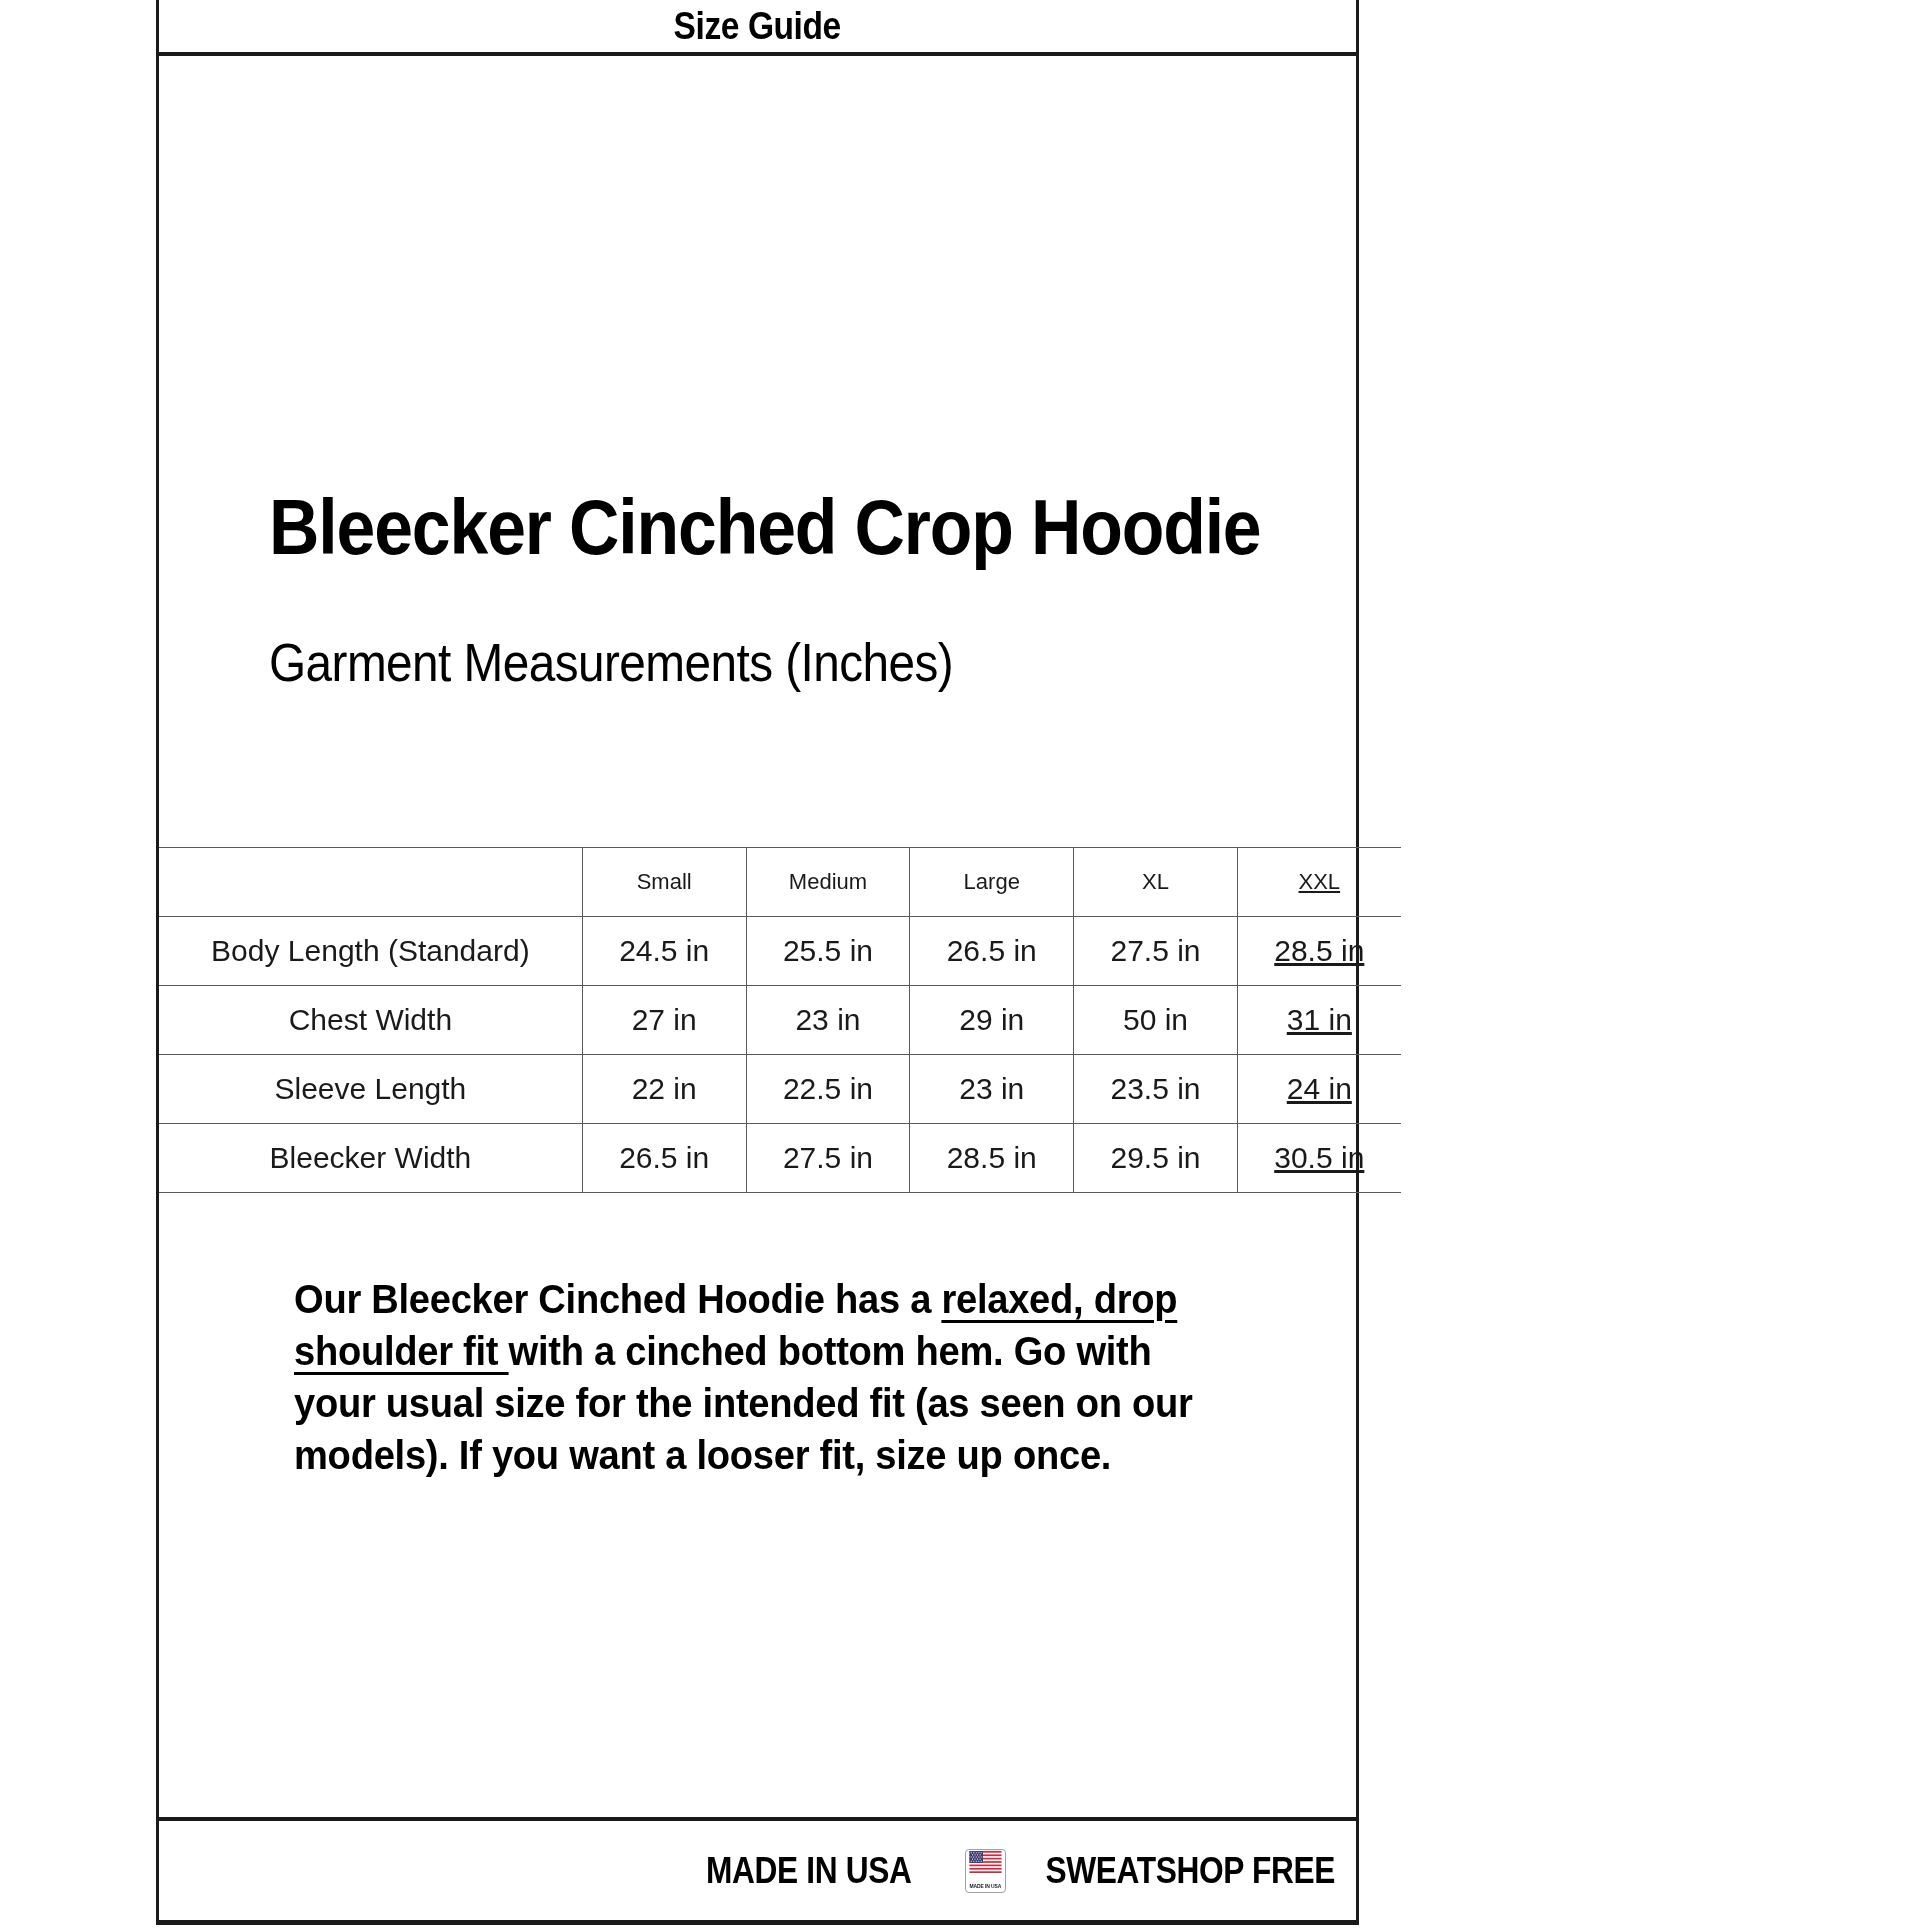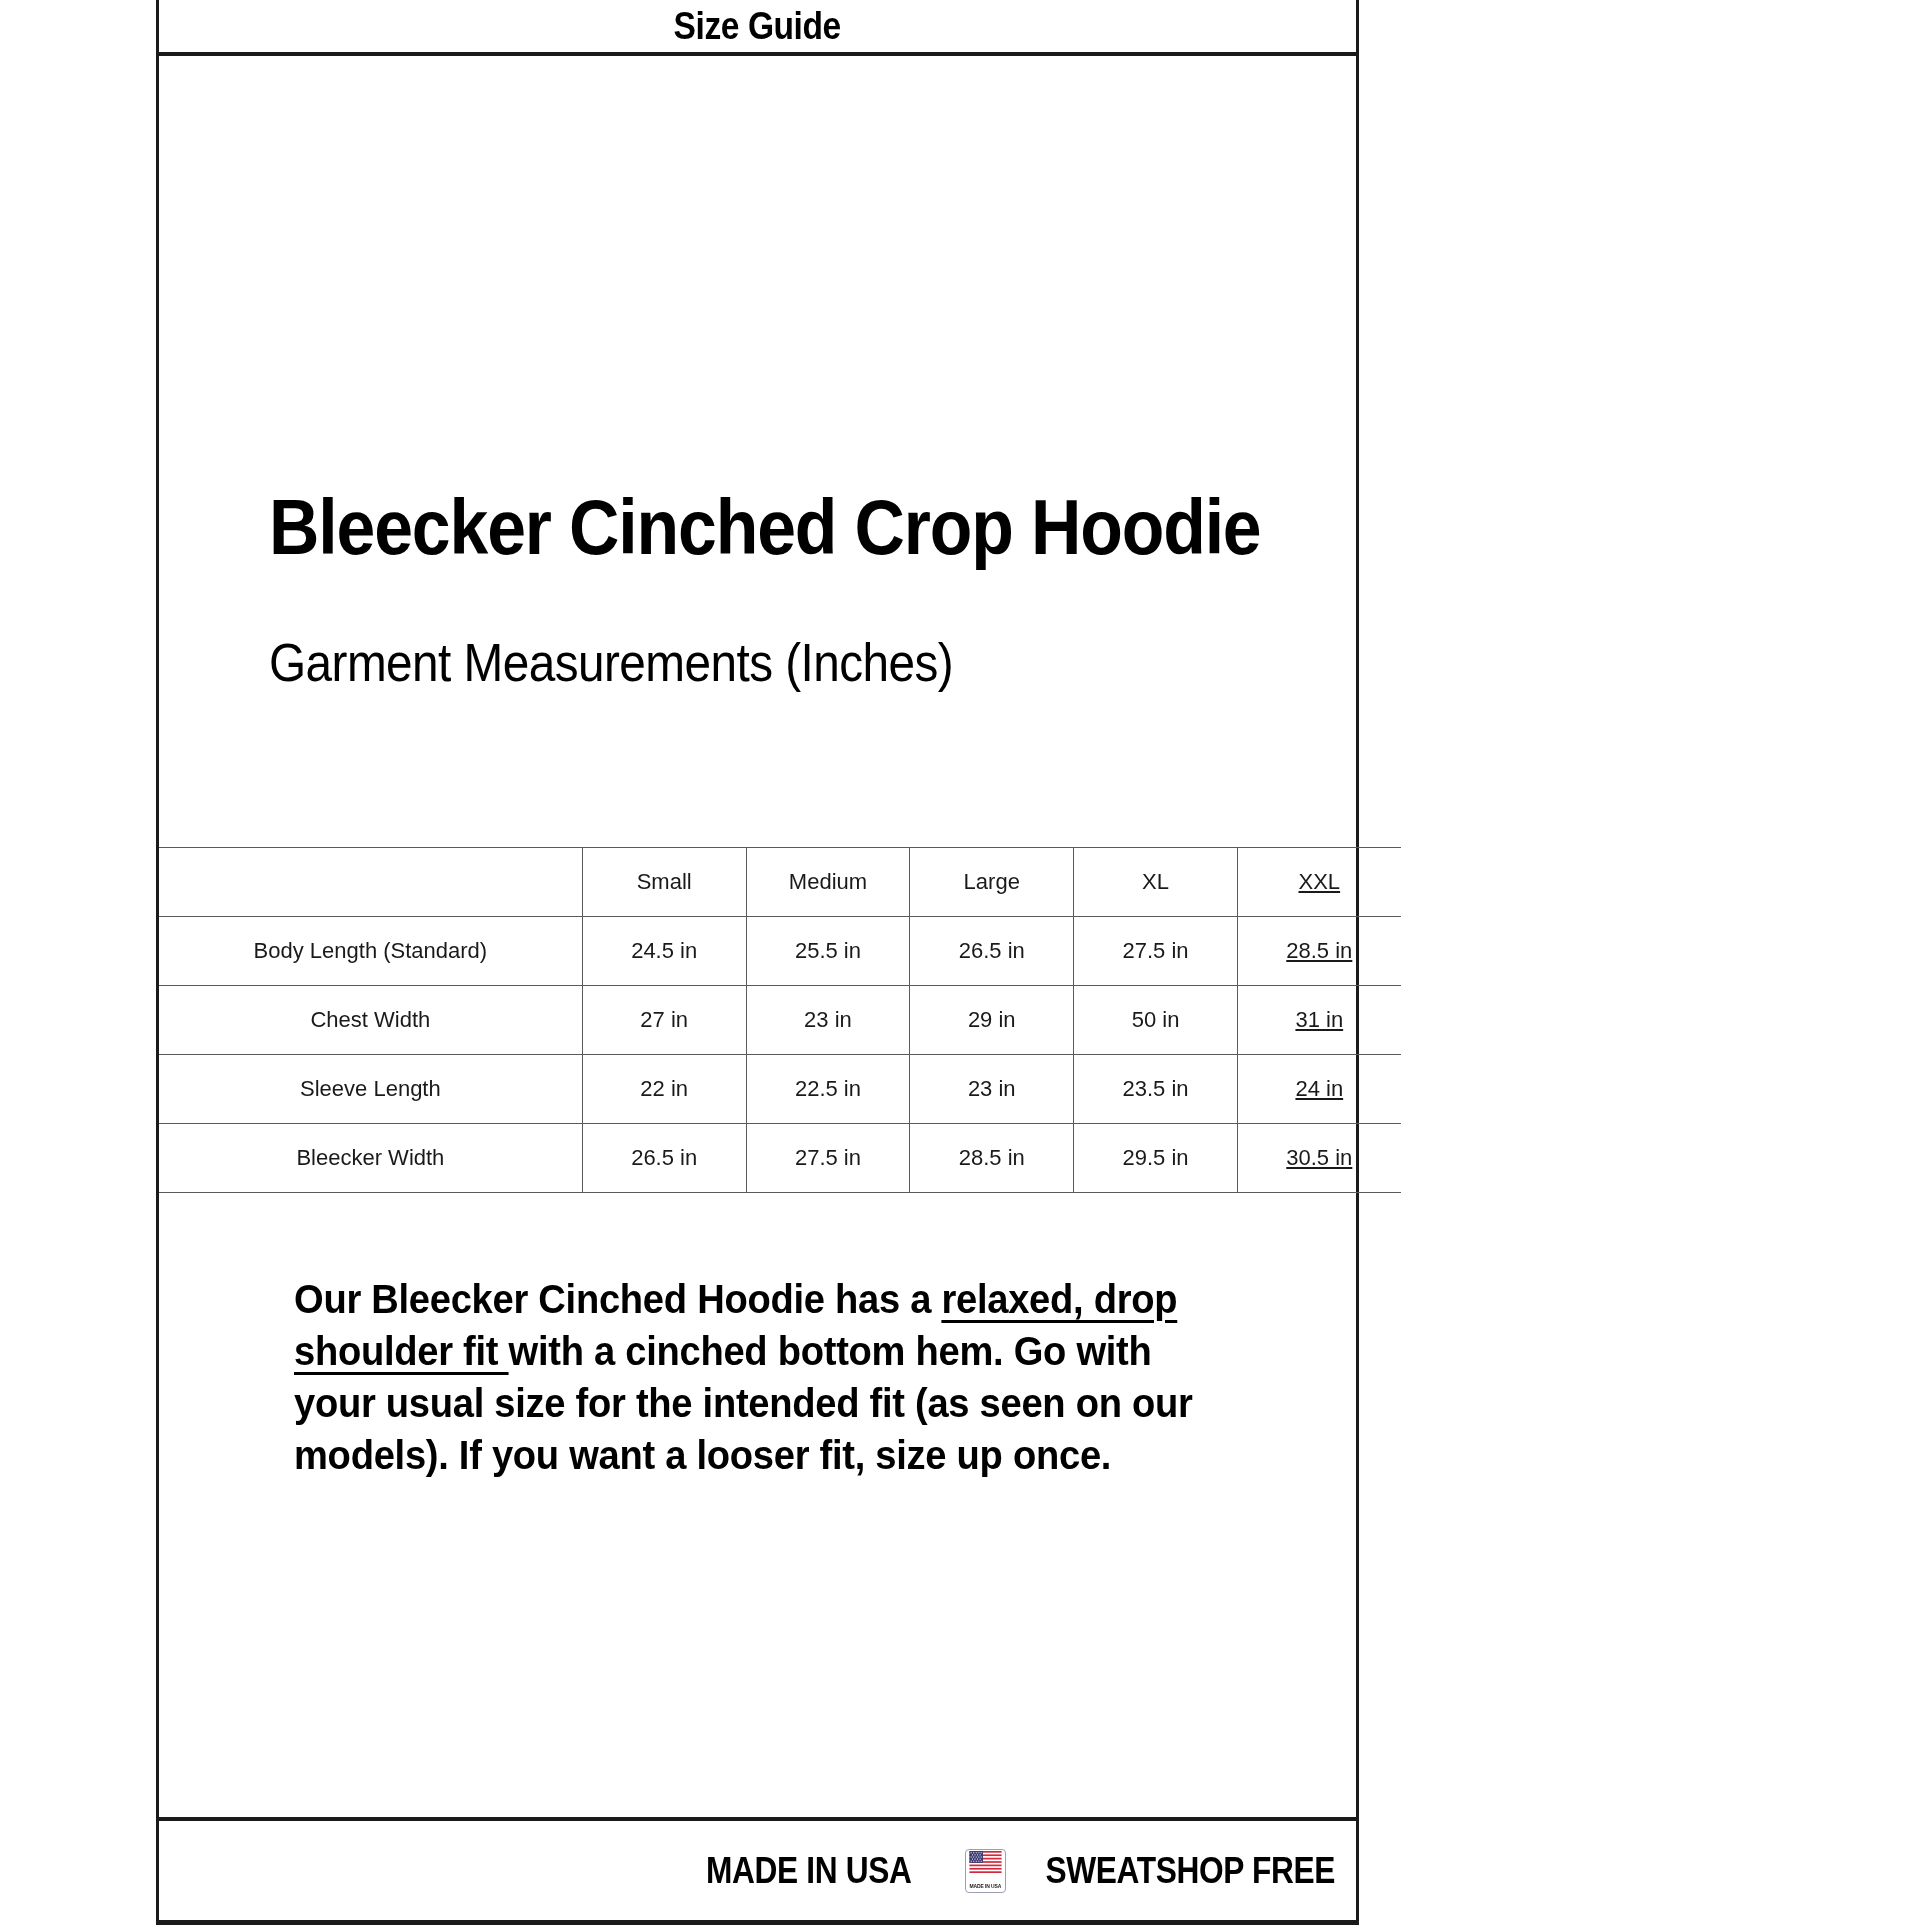--- a/index.html
+++ b/index.html
@@ -90,21 +90,21 @@
     border-collapse: collapse;
     table-layout: fixed;
     margin-top: 48px;
   }
   .size-table td {
     border: 1px solid #5a5a5a;
     height: 68px;
     text-align: center;
     vertical-align: middle;
     font-family: "Liberation Sans", sans-serif;
-    font-size: 22px;
+    font-size: 30px;
     font-weight: 400;
     color: #1a1a1a;
     padding: 0 3.9px;
   }
   .size-table td.rowlabel {
     width: 415px;
   }
   .size-table td.sizecol {
     width: 155px;
   }

